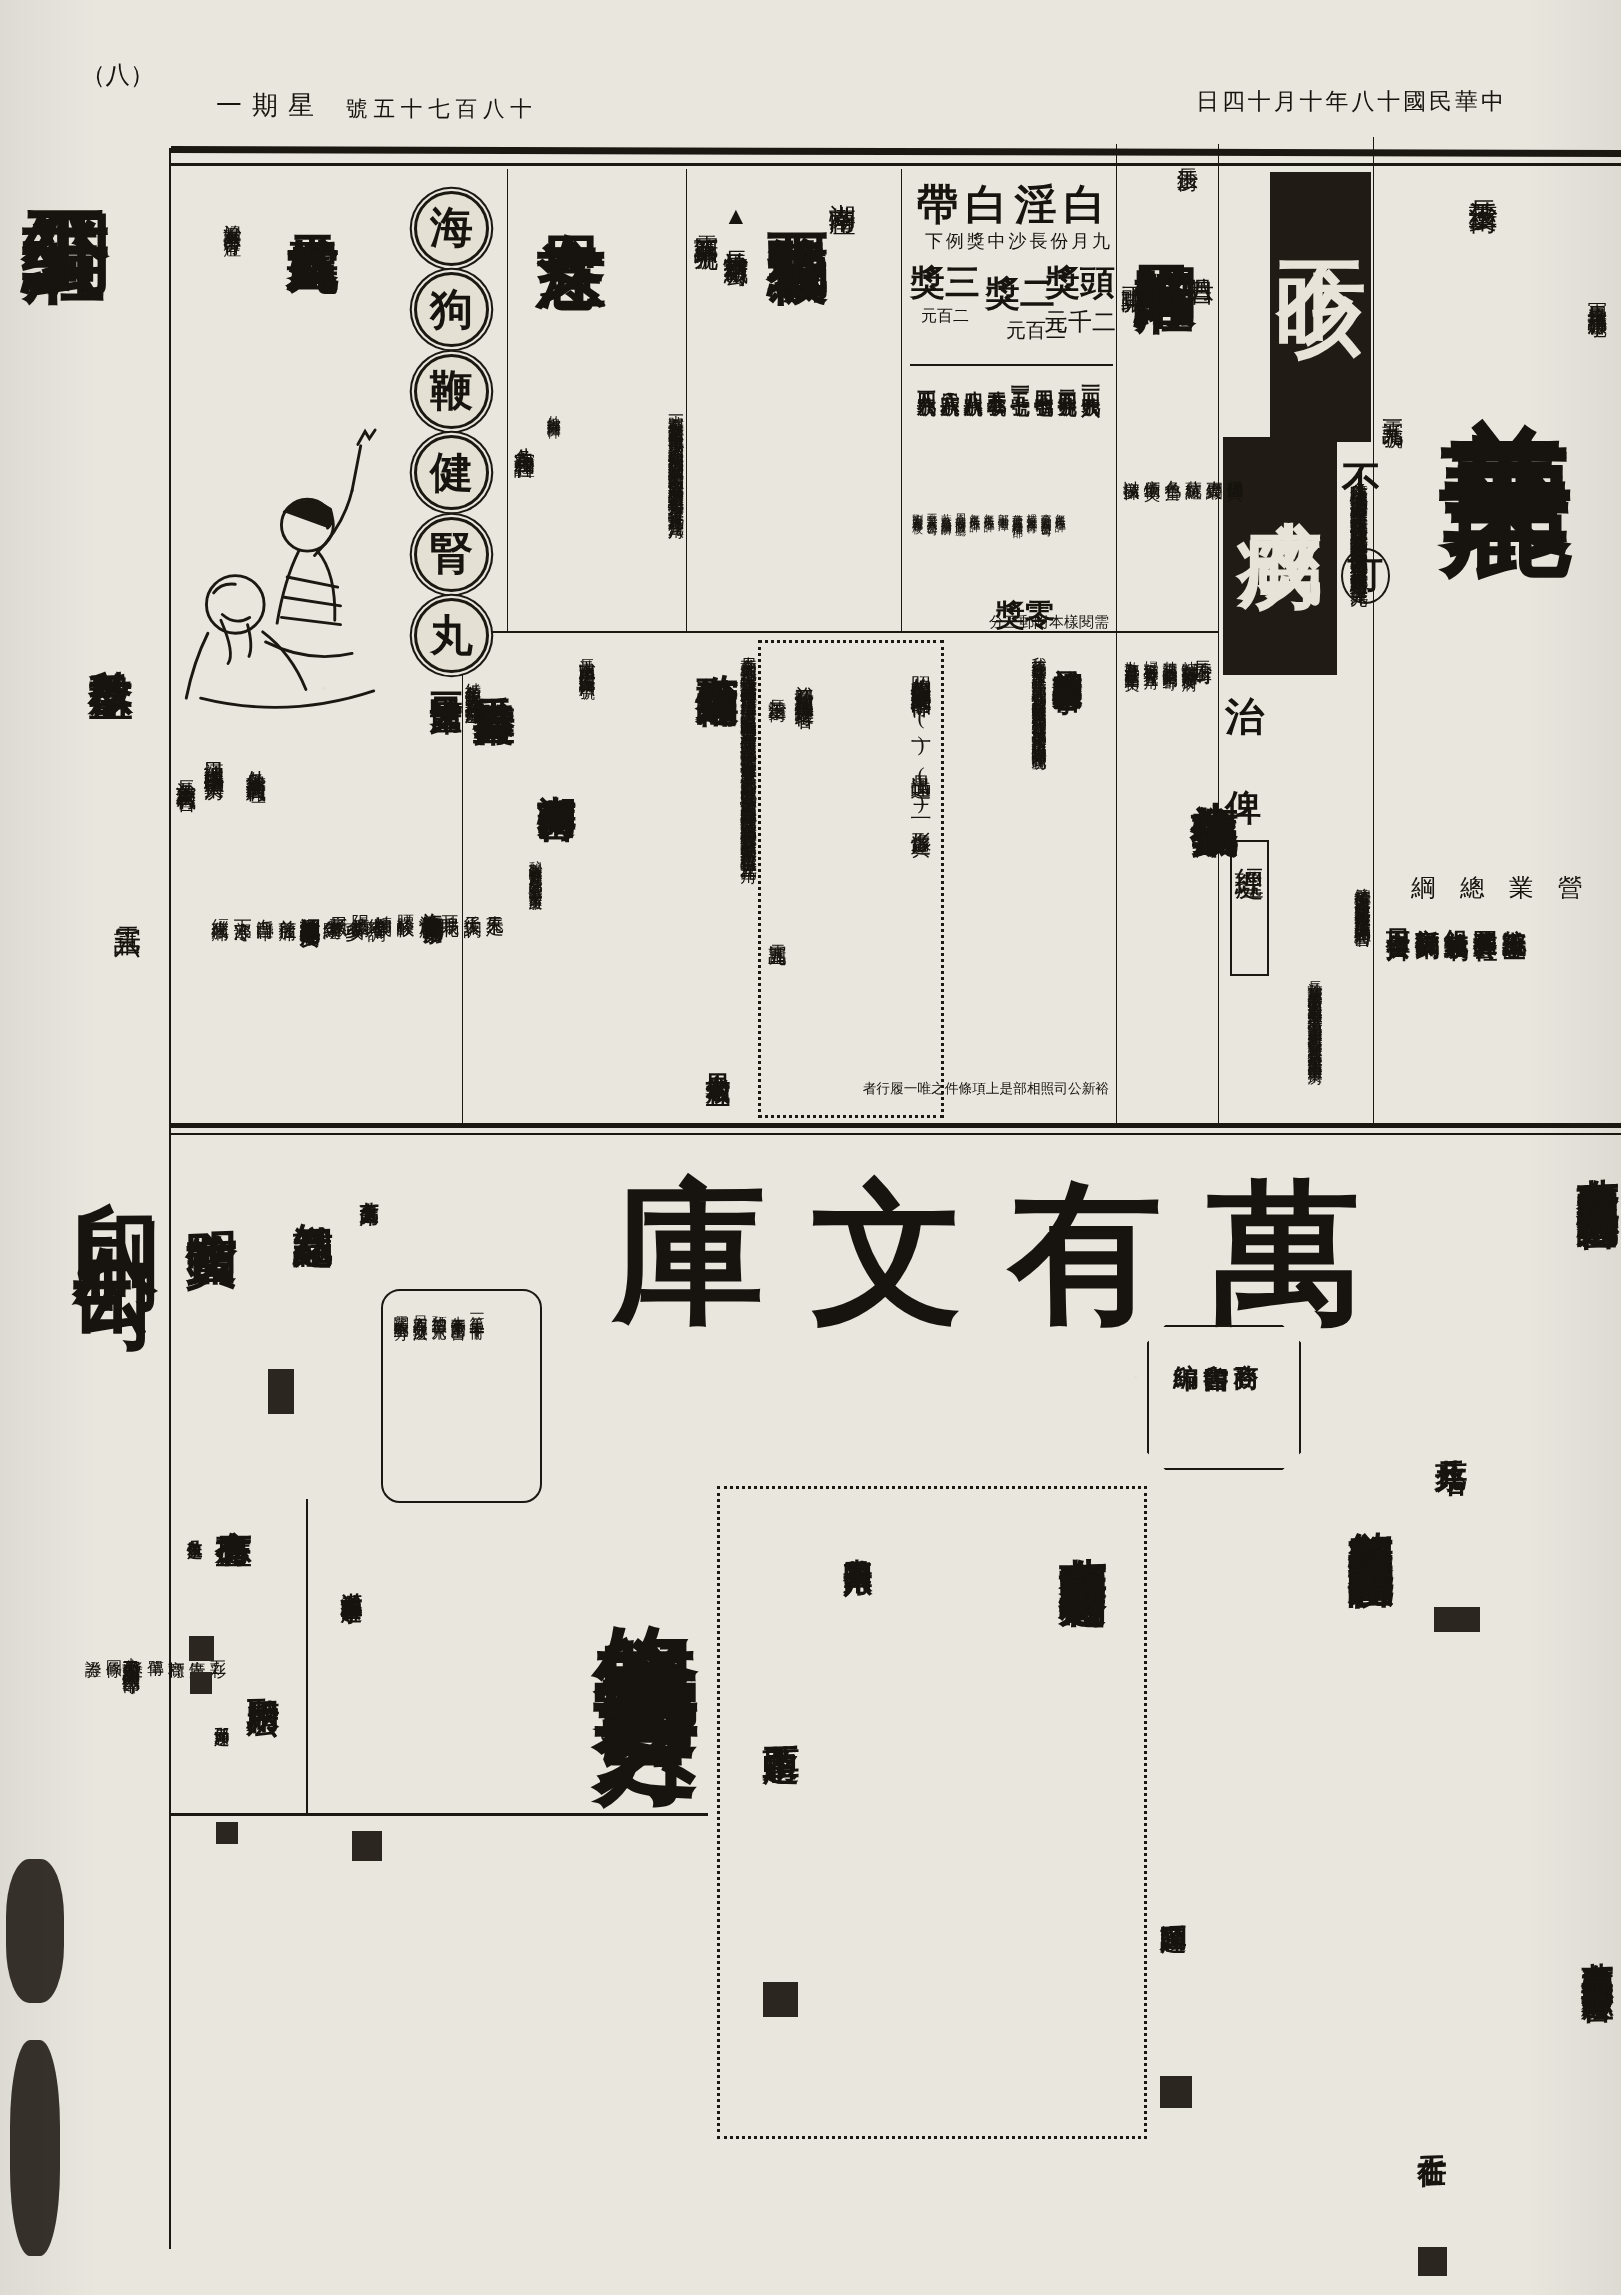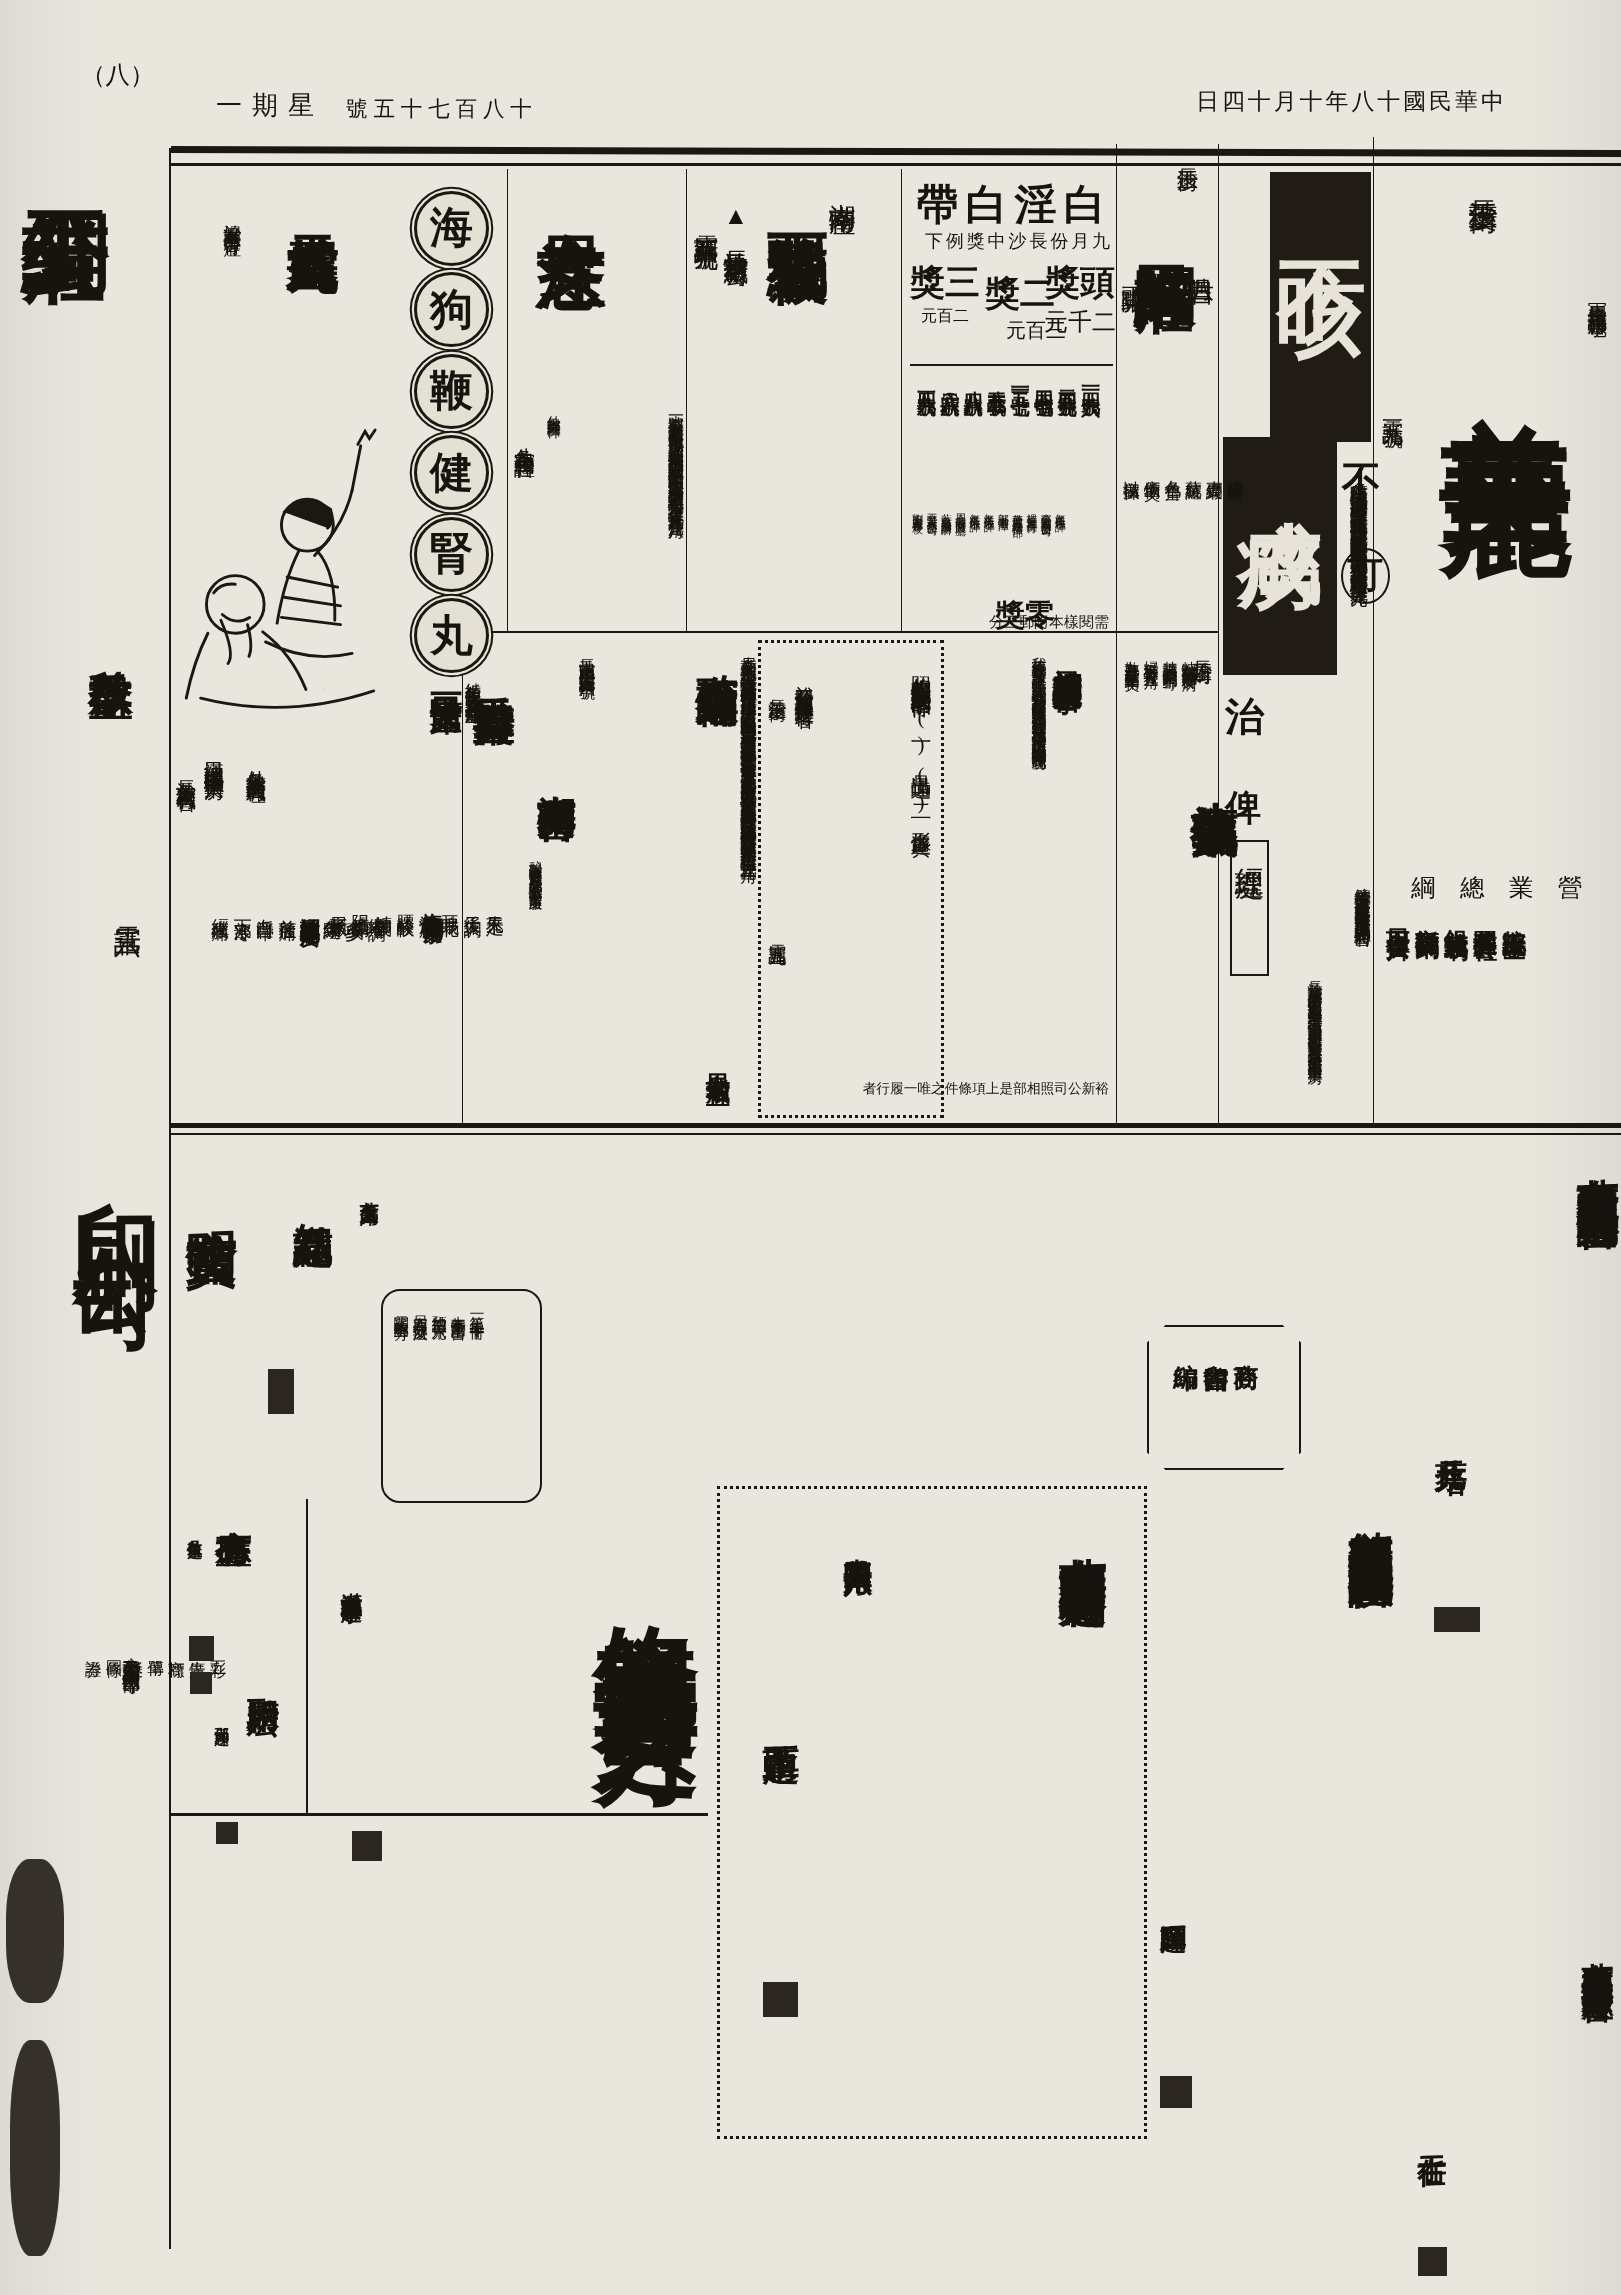--- a/index.html
+++ b/index.html
@@ -250,20 +250,21 @@
       <div class="li">特製女科聖藥能治婦女百病</div>
       <div class="li">其詳細另載仿單索閱郵寄</div>
       <div class="li">婦科太極膏每打一元五角</div>
       <div class="li">丸散膏丹膠品珍重藥品精美</div>
     </div>
 
   <div class="abs v cur" style="left:1481px;top:1146px;height:530px;width:141px;font-size:42px;line-height:1.15;">萬有文庫能給現代中國人以自由取得常識之機會</div>
   <div class="abs v cur" style="left:1433px;top:1434px;height:159px;font-size:32px;">蔡元培</div>
   <div class="seal" style="left:1434px;top:1607px;width:46px;height:24.5px;"></div>
 
+  <div class="abs rtl hvy" style="left:526px;top:1152px;width:879px;font-size:153px;letter-spacing:45px;">萬有文庫</div>
 
   <div class="abs octa" style="left:1147px;top:1325px;width:150px;height:141px;">
     <div class="v" style="position:absolute;left:20px;top:17.3px;height:108px;font-size:25px;font-weight:700;">
         <div class="li">商務</div>
         <div class="li">印書館</div>
         <div class="li">編印</div>
       </div>
   </div>
 
   <div class="abs v cur" style="left:1189px;top:1499px;height:613px;width:216px;font-size:45px;line-height:1.55;">欲知學問門徑不可不讀此書欲求常識尤不可不讀此書</div>

